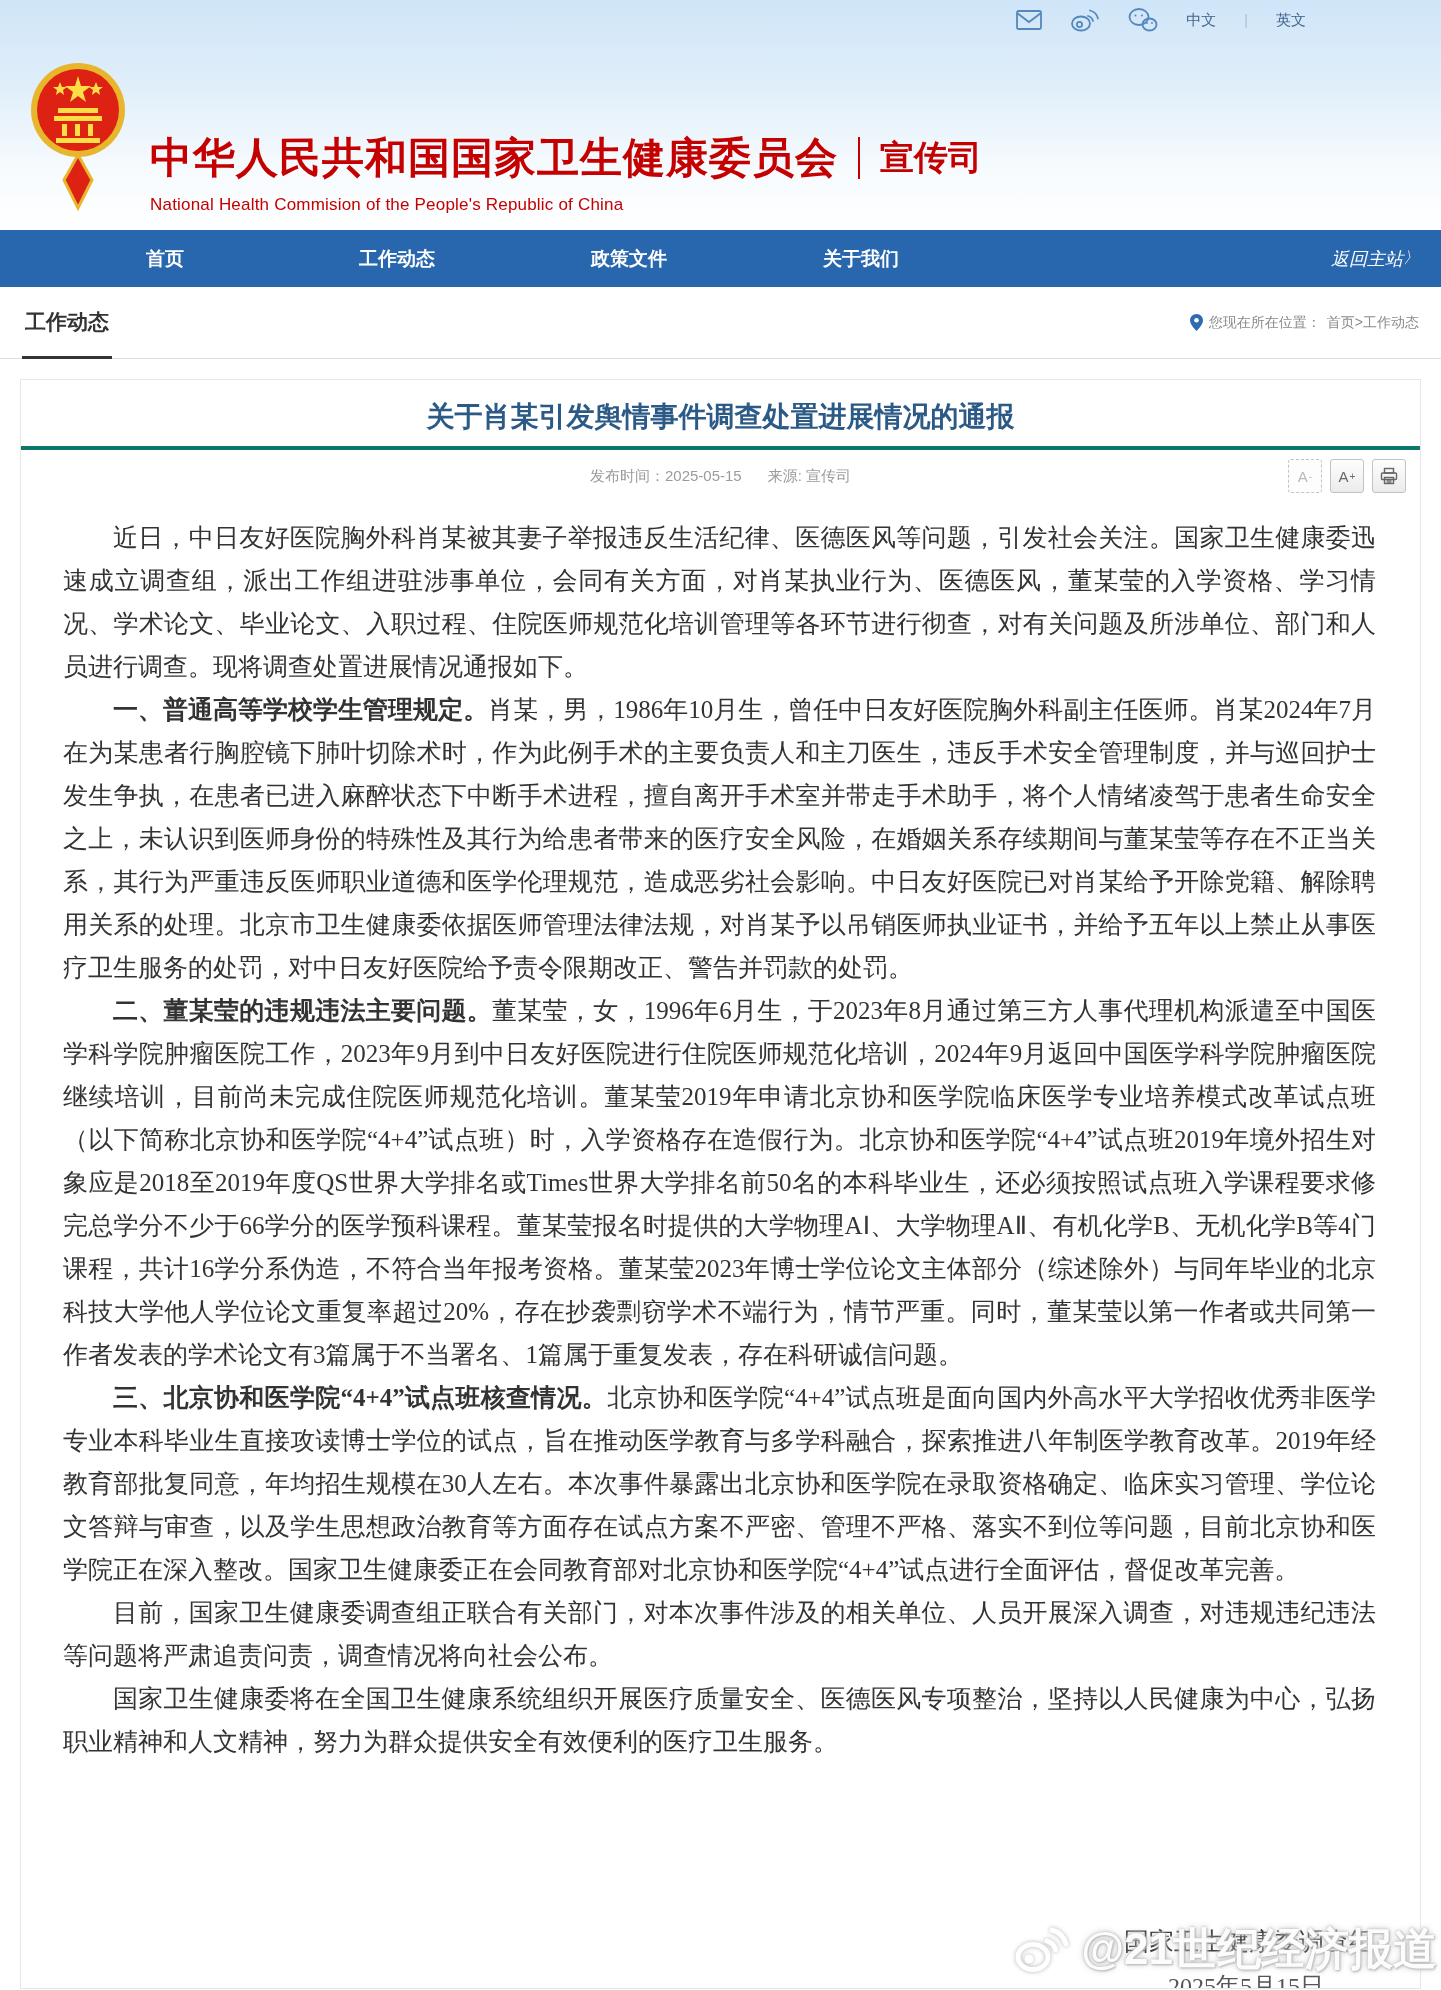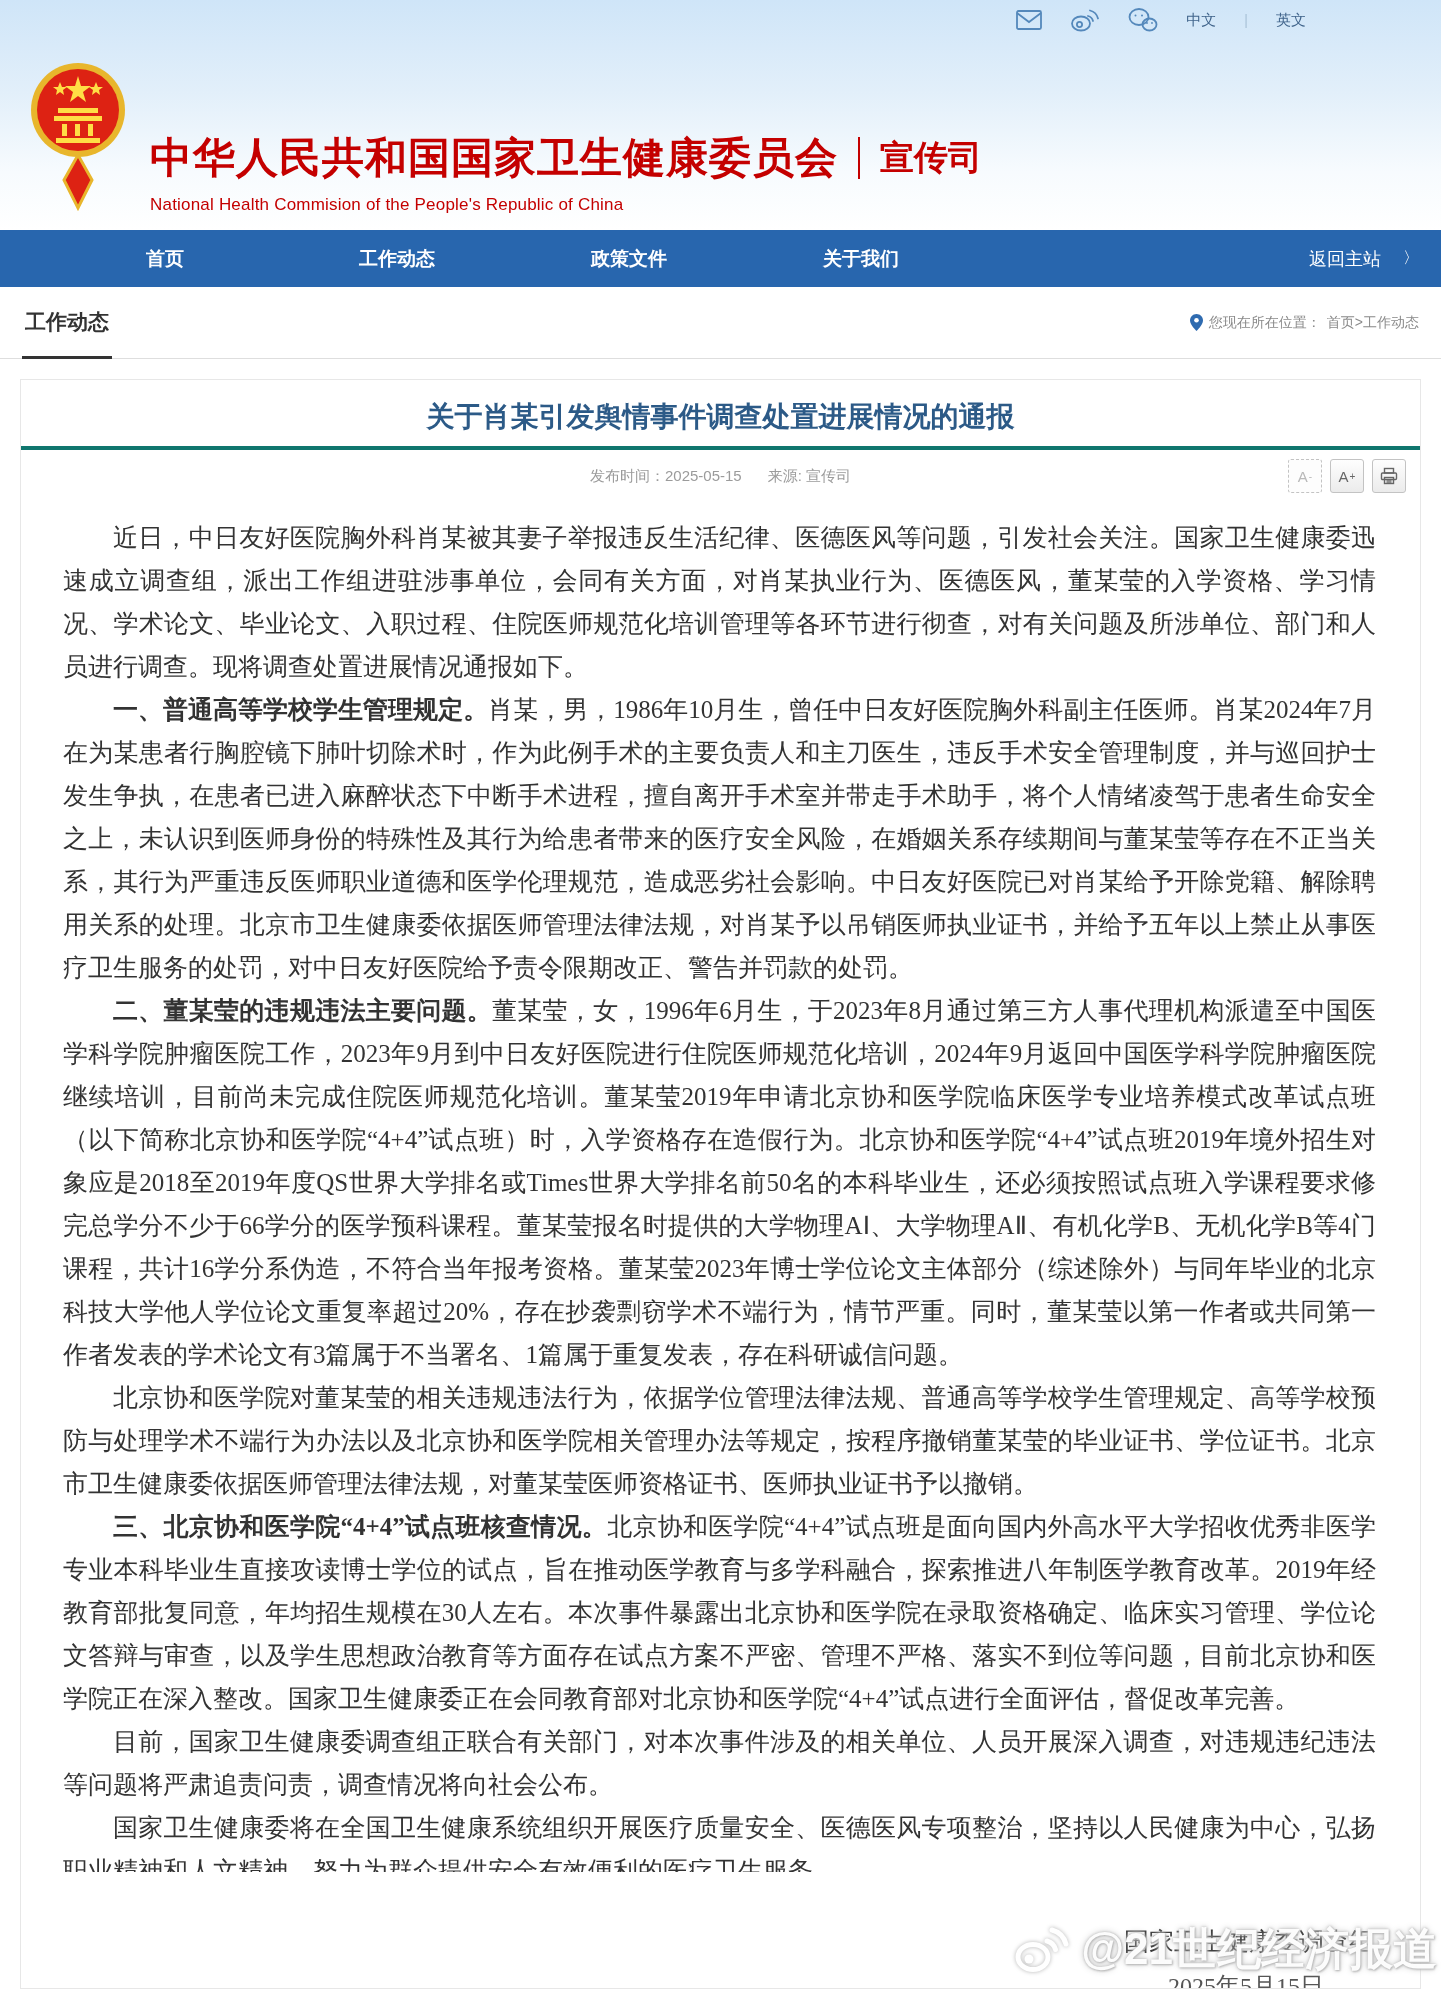--- a/index.html
+++ b/index.html
@@ -20,21 +20,21 @@
   .brand-row { display:flex; align-items:center; }
   .brand-title-cn { font-size:42px; font-weight:bold; color:#c40000; letter-spacing:1px; }
   .brand-divider { width:2px; height:42px; background:#c40000; margin:0 20px; }
   .brand-dept { font-size:34px; font-weight:bold; color:#c40000; }
   .brand-title-en { font-size:17px; color:#c40000; margin-top:9px; letter-spacing:.2px; }
 
   
   .navbar { height:57px; background:#2866ae; display:flex; align-items:center; padding-right:22px;padding-left:24px; }
   .nav-items { display:flex; margin-left:25px; }
   .nav-item { width:232px; text-align:center; color:#fff; font-size:19px; font-weight:bold; cursor:pointer; }
-  .nav-back { margin-left:auto; color:#fff; font-size:18px; cursor:pointer; display:flex; align-items:center; gap:22px; }
+  .nav-back { margin-left:auto; color:#fff; font-size:18px; cursor:pointer; display:flex; align-items:center; gap:0;font-style:italic; }
   .nav-back .arrow { font-size:16px; }
 
   
   .breadcrumb-bar { height:72px; background:#fff; border-bottom:1px solid #dedede;
     display:flex; align-items:stretch; padding:0 22px; }
   .bc-title { font-size:21px; font-weight:bold; color:#333; display:flex; align-items:center;
     border-bottom:3px solid #333; margin-bottom:-1px; padding:0 3px; }
   .bc-loc { margin-left:auto; display:flex; align-items:center; gap:6px; font-size:14px; color:#8a8a8a; }
 
   
@@ -180,21 +180,20 @@
             <line x1="6.5" y1="15" x2="11.5" y2="15"></line>
         </svg>
       </div>
     </div>
   </div>
 
   <div class="article-body">
     <p><strong></strong><span>近日，中日友好医院胸外科肖某被其妻子举报违反生活纪律、医德医风等问题，引发社会关注。国家卫生健康委迅速成立调查组，派出工作组进驻涉事单位，会同有关方面，对肖某执业行为、医德医风，董某莹的入学资格、学习情况、学术论文、毕业论文、入职过程、住院医师规范化培训管理等各环节进行彻查，对有关问题及所涉单位、部门和人员进行调查。现将调查处置进展情况通报如下。</span></p>
     <p><strong>一、普通高等学校学生管理规定。</strong><span>肖某，男，1986年10月生，曾任中日友好医院胸外科副主任医师。肖某2024年7月在为某患者行胸腔镜下肺叶切除术时，作为此例手术的主要负责人和主刀医生，违反手术安全管理制度，并与巡回护士发生争执，在患者已进入麻醉状态下中断手术进程，擅自离开手术室并带走手术助手，将个人情绪凌驾于患者生命安全之上，未认识到医师身份的特殊性及其行为给患者带来的医疗安全风险，在婚姻关系存续期间与董某莹等存在不正当关系，其行为严重违反医师职业道德和医学伦理规范，造成恶劣社会影响。中日友好医院已对肖某给予开除党籍、解除聘用关系的处理。北京市卫生健康委依据医师管理法律法规，对肖某予以吊销医师执业证书，并给予五年以上禁止从事医疗卫生服务的处罚，对中日友好医院给予责令限期改正、警告并罚款的处罚。</span></p>
     <p><strong>二、董某莹的违规违法主要问题。</strong><span>董某莹，女，1996年6月生，于2023年8月通过第三方人事代理机构派遣至中国医学科学院肿瘤医院工作，2023年9月到中日友好医院进行住院医师规范化培训，2024年9月返回中国医学科学院肿瘤医院继续培训，目前尚未完成住院医师规范化培训。董某莹2019年申请北京协和医学院临床医学专业培养模式改革试点班（以下简称北京协和医学院“4+4”试点班）时，入学资格存在造假行为。北京协和医学院“4+4”试点班2019年境外招生对象应是2018至2019年度QS世界大学排名或Times世界大学排名前50名的本科毕业生，还必须按照试点班入学课程要求修完总学分不少于66学分的医学预科课程。董某莹报名时提供的大学物理AⅠ、大学物理AⅡ、有机化学B、无机化学B等4门课程，共计16学分系伪造，不符合当年报考资格。董某莹2023年博士学位论文主体部分（综述除外）与同年毕业的北京科技大学他人学位论文重复率超过20%，存在抄袭剽窃学术不端行为，情节严重。同时，董某莹以第一作者或共同第一作者发表的学术论文有3篇属于不当署名、1篇属于重复发表，存在科研诚信问题。</span></p>
-    <p><strong></strong><span>北京协和医学院对董某莹的相关违规违法行为，依据学位管理法律法规、普通高等学校学生管理规定、高等学校预防与处理学术不端行为办法以及北京协和医学院相关管理办法等规定，按程序撤销董某莹的毕业证书、学位证书。北京市卫生健康委依据医师管理法律法规，对董某莹医师资格证书、医师执业证书予以撤销。</span></p>
     <p><strong>三、北京协和医学院“4+4”试点班核查情况。</strong><span>北京协和医学院“4+4”试点班是面向国内外高水平大学招收优秀非医学专业本科毕业生直接攻读博士学位的试点，旨在推动医学教育与多学科融合，探索推进八年制医学教育改革。2019年经教育部批复同意，年均招生规模在30人左右。本次事件暴露出北京协和医学院在录取资格确定、临床实习管理、学位论文答辩与审查，以及学生思想政治教育等方面存在试点方案不严密、管理不严格、落实不到位等问题，目前北京协和医学院正在深入整改。国家卫生健康委正在会同教育部对北京协和医学院“4+4”试点进行全面评估，督促改革完善。</span></p>
     <p><strong></strong><span>目前，国家卫生健康委调查组正联合有关部门，对本次事件涉及的相关单位、人员开展深入调查，对违规违纪违法等问题将严肃追责问责，调查情况将向社会公布。</span></p>
     <p><strong></strong><span>国家卫生健康委将在全国卫生健康系统组织开展医疗质量安全、医德医风专项整治，坚持以人民健康为中心，弘扬职业精神和人文精神，努力为群众提供安全有效便利的医疗卫生服务。</span></p>
   </div>
 
   <div class="signature">国家卫生健康委调查组</div>
   <div class="sign-date">2025年5月15日</div>
 </div>
 
 <div class="watermark">

